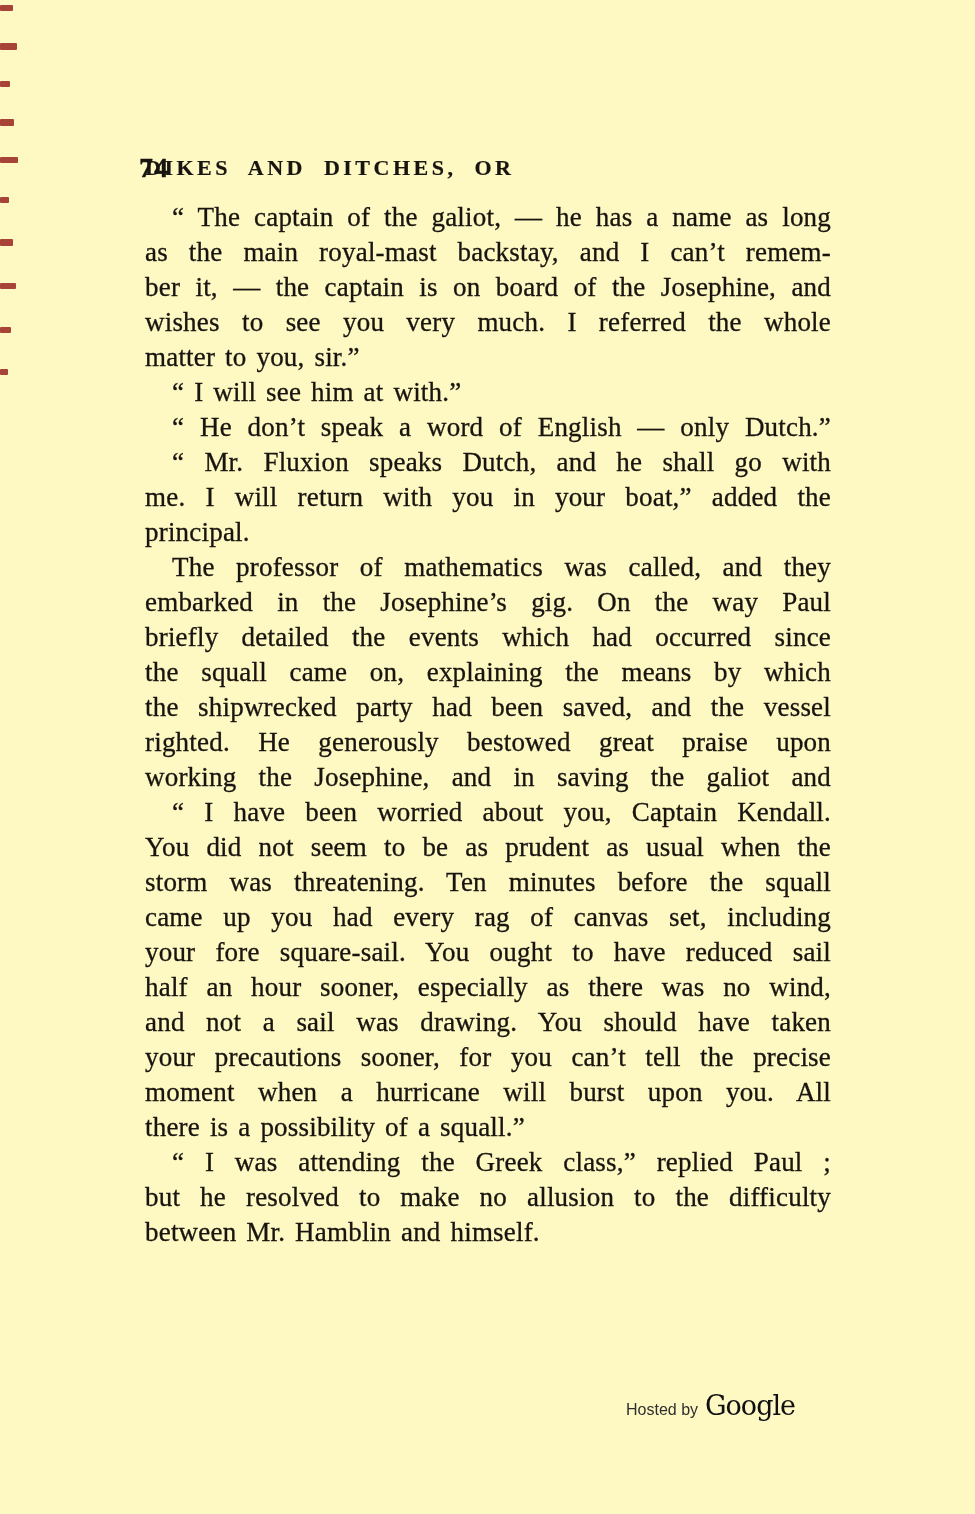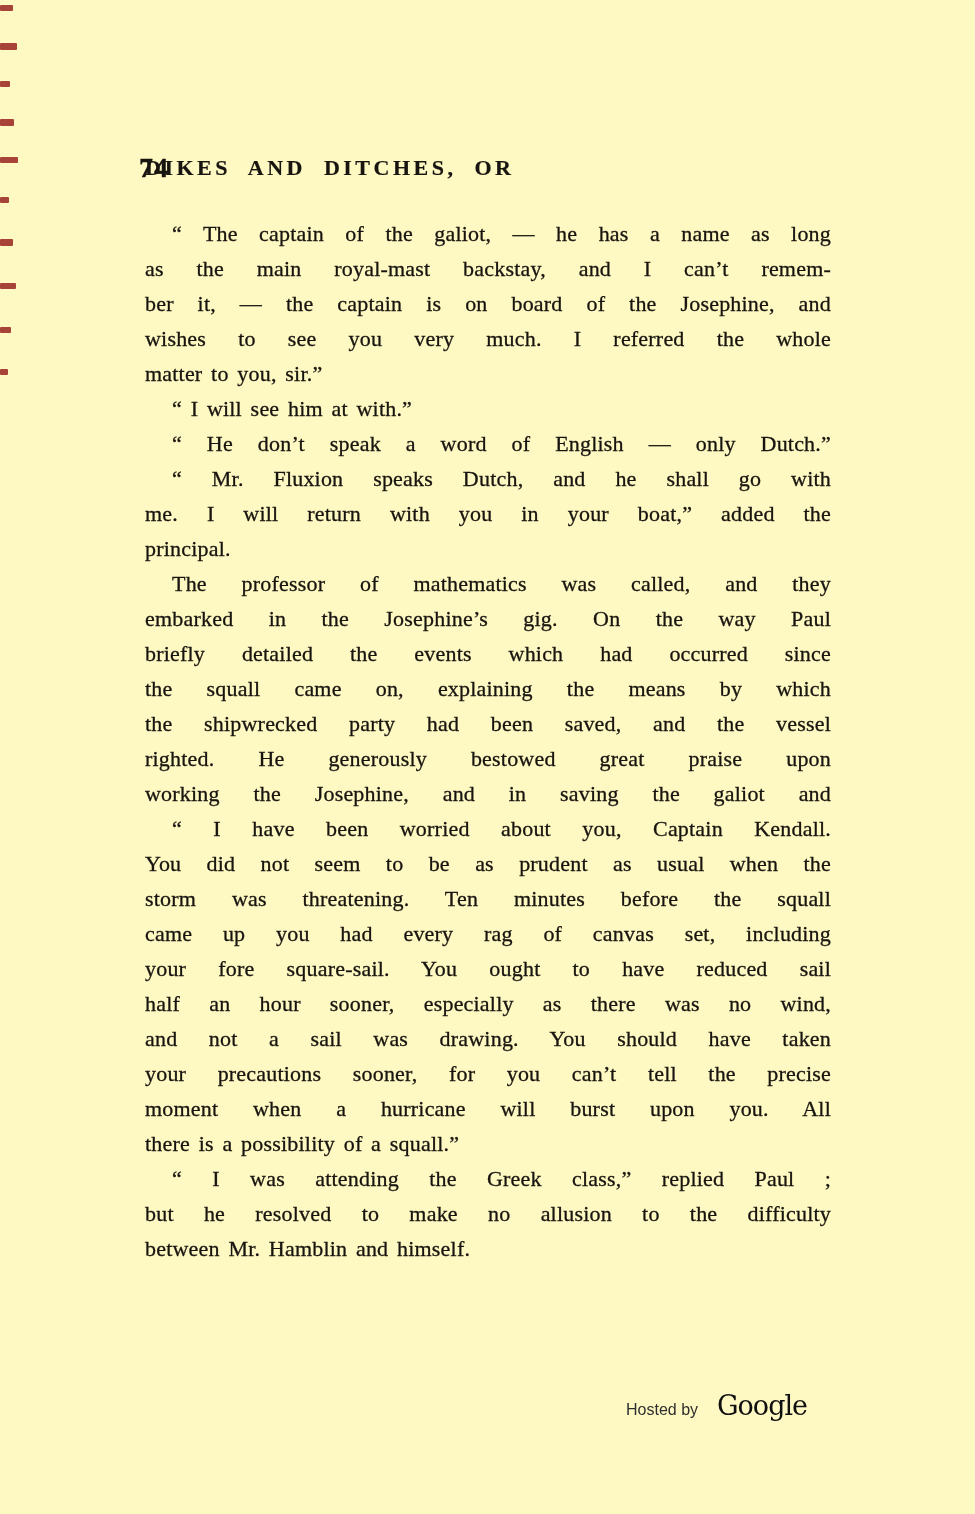--- a/index.html
+++ b/index.html
@@ -26,34 +26,34 @@
     -webkit-text-stroke: 0.3px currentColor;
   }
   .running-head {
     position: absolute; left: 145px; top: 155px; width: 686px;
     text-align: left;
     font-size: 22px; font-weight: bold;
     letter-spacing: 3.5px; word-spacing: 9px;
     -webkit-text-stroke: 0.2px currentColor;
   }
   .body-text {
-    position: absolute; left: 145px; top: 216px; width: 686px;
-    font-size: 22px;
+    position: absolute; left: 145px; top: 200px; width: 686px;
+    font-size: 27px;
     letter-spacing: 0.2px; word-spacing: 3px;
     -webkit-text-stroke: 0.3px currentColor;
   }
   .para { margin: 0; padding: 0; }
   .line { height: 35px; line-height: 35px; overflow: visible; }
   .line.just { text-align: justify; text-align-last: justify; }
   .line.indent { padding-left: 27px; }
   .line.indent.just { padding-left: 0; text-indent: 27px; }
 
   .footer {
     position: absolute; left: 626px; top: 1390px;
-    display: flex; align-items: baseline; gap: 19px;
+    display: flex; align-items: baseline; gap: 7px;
     color: #161616;
   }
   .hosted-by {
     font-family: "Liberation Sans", sans-serif;
     font-size: 16px; color: #2e2e2e;
   }
   .google-logo {
     font-family: "DejaVu Serif", serif;
     font-size: 27px; letter-spacing: -1px;
     color: #101010;

